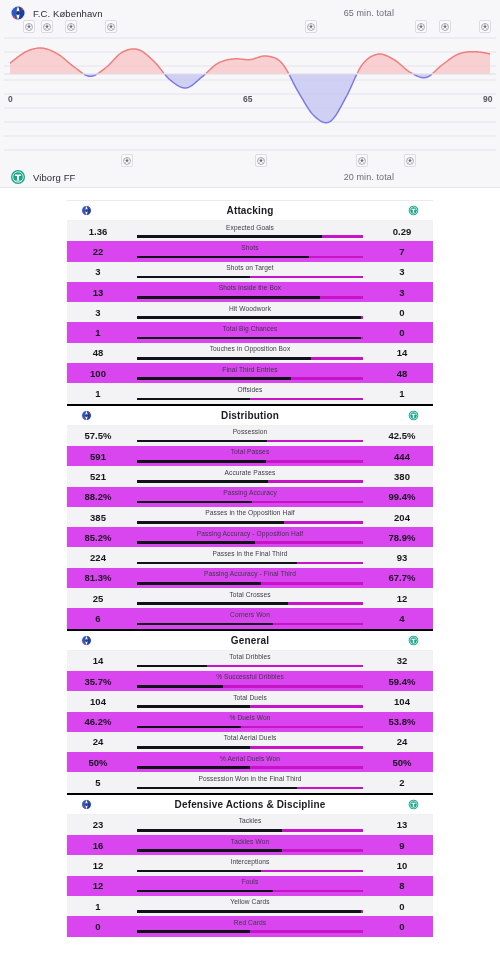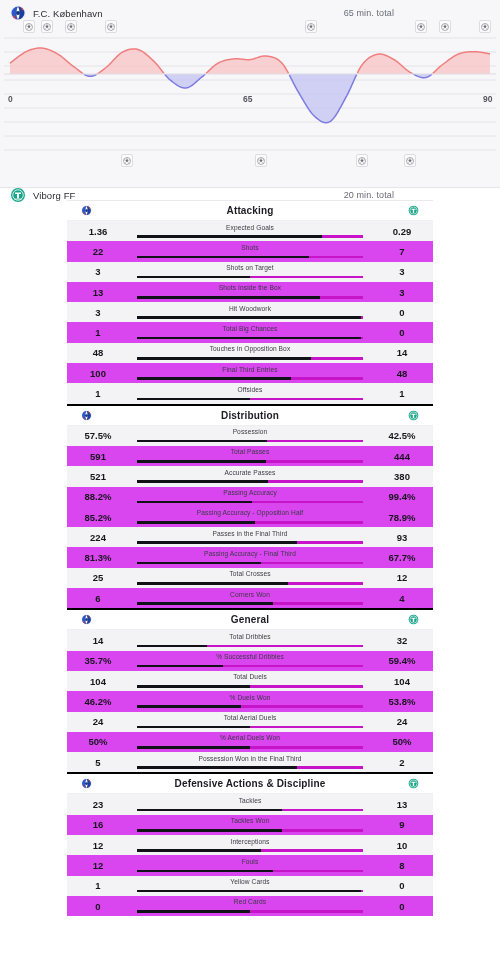--- a/index.html
+++ b/index.html
@@ -15,21 +15,21 @@
     position: relative;
     width: 500px; height: 188px;
     background: #f7f7f9;
     border-bottom: 1px solid #e6e6ea;
   }
   .team-bar {
     position: absolute; left: 0; width: 404px; height: 22px;
     display: flex; align-items: center; padding: 0 10px;
   }
   .team-bar.top { top: 2px; }
-  .team-bar.bottom { top: 184px; text-align: right; }
+  .team-bar.bottom { top: 166px; text-align: right; }
   .team-name {
     font-size: 9.5px; color: #2b2b33; margin-left: 7px; letter-spacing: .1px;
   }
   .team-total {
     margin-left: auto; font-size: 9px; color: #6b6b77; letter-spacing: .1px;
   }
 
   .crest { width: 16px; height: 16px; flex: 0 0 16px; display:block; }
 
   
@@ -447,20 +447,31 @@
         <div class="stat-val">88.2%</div>
         <div class="stat-mid">
           <div class="stat-label">Passing Accuracy</div>
           <div class="bars">
             <div class="bar-home" style="width: 51%;"></div>
             <div class="bar-away" style="width: 49%;"></div>
           </div>
         </div>
         <div class="stat-val">99.4%</div>
       </div>
+      <div class="stat-row alt">
+        <div class="stat-val">385</div>
+        <div class="stat-mid">
+          <div class="stat-label">Passes in the Opposition Half</div>
+          <div class="bars">
+            <div class="bar-home" style="width: 65%;"></div>
+            <div class="bar-away" style="width: 35%;"></div>
+          </div>
+        </div>
+        <div class="stat-val">204</div>
+      </div>
       <div class="stat-row">
         <div class="stat-val">85.2%</div>
         <div class="stat-mid">
           <div class="stat-label">Passing Accuracy - Opposition Half</div>
           <div class="bars">
             <div class="bar-home" style="width: 52%;"></div>
             <div class="bar-away" style="width: 48%;"></div>
           </div>
         </div>
         <div class="stat-val">78.9%</div>

